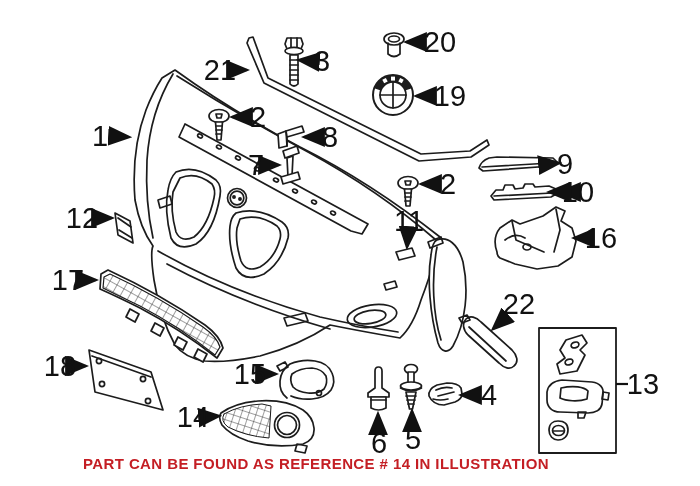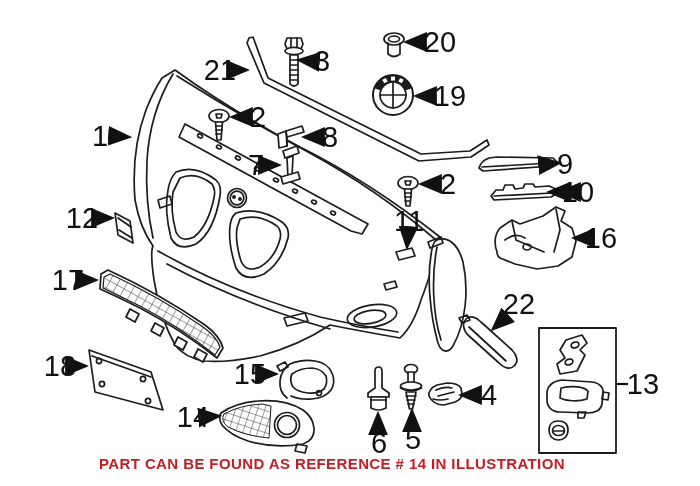--- a/index.html
+++ b/index.html
@@ -2,21 +2,21 @@
 <html><head>
 <meta charset="utf-8">
 <style>
   html,body{margin:0;padding:0;background:#fff;}
   .stage{position:relative;width:700px;height:486px;background:#fff;overflow:hidden;
          font-family:"Liberation Sans",sans-serif;}
   svg{position:absolute;left:0;top:0;}
   .lbl{font-family:"Liberation Sans",sans-serif;font-size:29px;fill:#111;}
   .note{position:absolute;left:0;top:455px;width:632px;text-align:center;
         font-family:"Liberation Sans",sans-serif;font-size:15px;font-weight:bold;
-        letter-spacing:.4px;margin-left:16px;}
+        letter-spacing:.4px;}
   .art path,.art ellipse,.art circle,.art line,.art rect,.art polyline{vector-effect:non-scaling-stroke;}
 </style>
 </head>
 <body>
 
 <div class="stage">
 <svg width="700" height="486" viewBox="0 0 700 486">
   <defs>
     <marker id="ah" markerWidth="11" markerHeight="9" refX="9.5" refY="4.5" orient="auto">
       <path d="M0,0 L11,4.5 L0,9 Z" fill="#111"></path>

